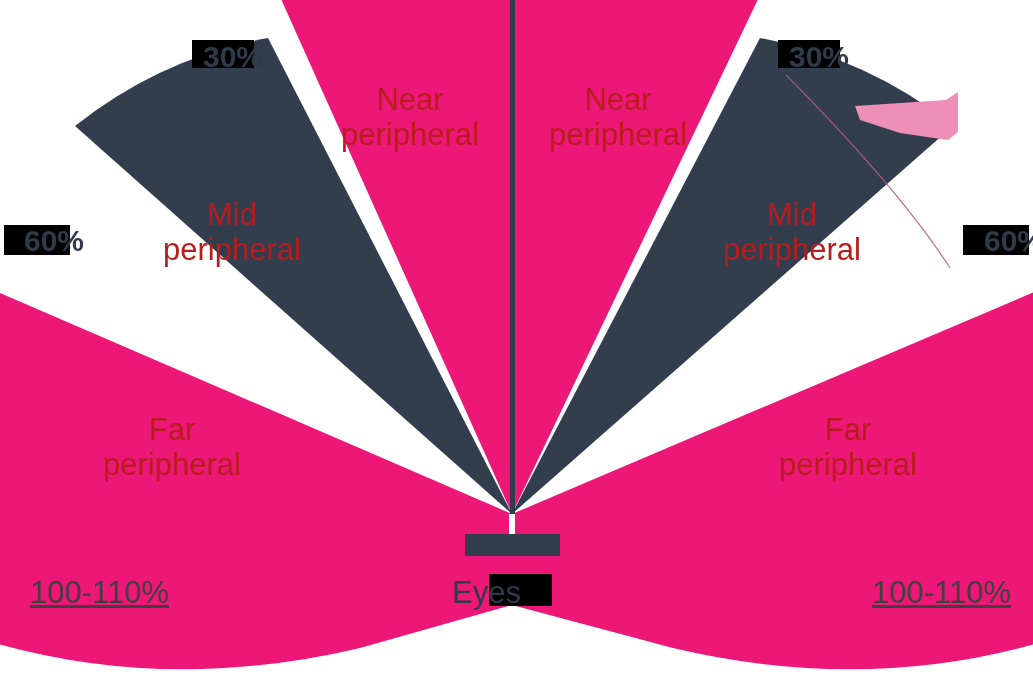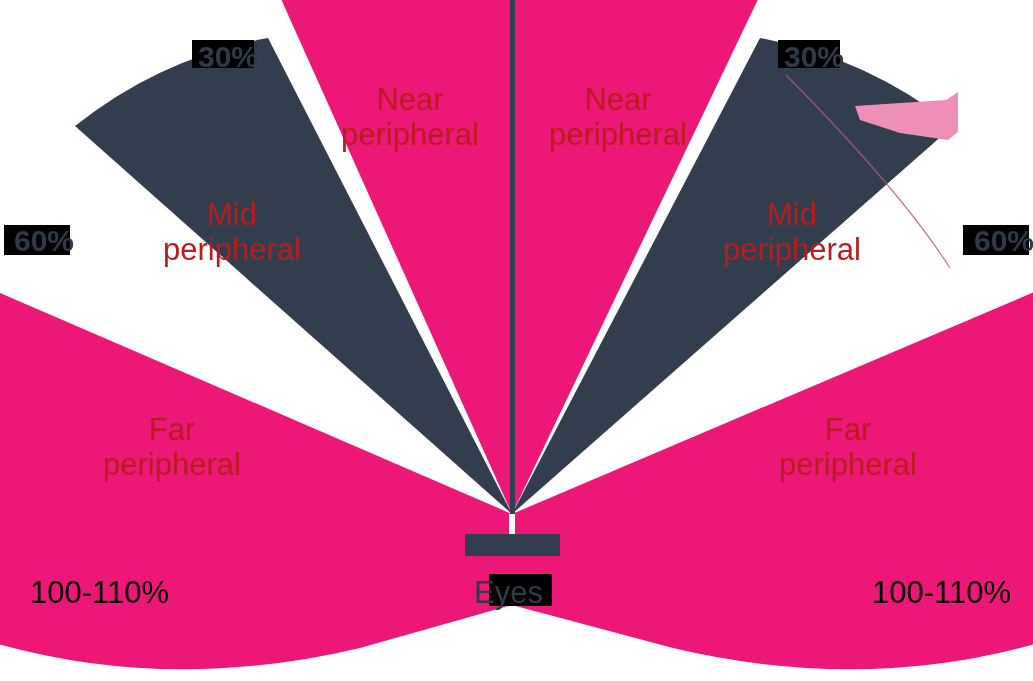--- a/index.html
+++ b/index.html
@@ -31,26 +31,27 @@
     pointer-events: none;
   }
   .lbl-wedge {
     color: #b91c1c;
     font-size: 31px;
   }
   .lbl-pct-dark {
     color: #2f3b49;
     font-size: 30px;
     font-weight: bold;
-    text-align: center;
+    text-align: right;
   }
   .lbl-pct-white {
-    color: #000000;
+    color: #404040;
     font-size: 31px;
     text-align: left;
+    text-decoration: underline;
   }
   .lbl-eyes {
     color: #2f3b49;
     font-size: 31px;
     text-align: left;
   }
   .eyes-backdrop {
     position: absolute;
     background: #000000;
   }
@@ -158,15 +159,15 @@
   <div class="lbl lbl-pct-dark" style="left:779px; top:40px; width:70px;">30%</div>
 
   <div class="lbl lbl-pct-dark" style="left:4px; top:224px; width:80px;">60%</div>
 
   <div class="lbl lbl-pct-dark" style="left:964px; top:224px; width:80px;">60%</div>
 
   <div class="lbl lbl-pct-white" style="left:30px; top:576px; width:220px;">100-110%</div>
 
   <div class="lbl lbl-pct-white" style="left:872px; top:576px; width:220px;">100-110%</div>
 
-  <div class="lbl lbl-eyes" style="left:474px; top:576px; width:120px;">Eyes</div>
+  <div class="lbl lbl-eyes" style="left:452px; top:576px; width:120px;">Eyes</div>
 
 </div>
 
 </body></html>

